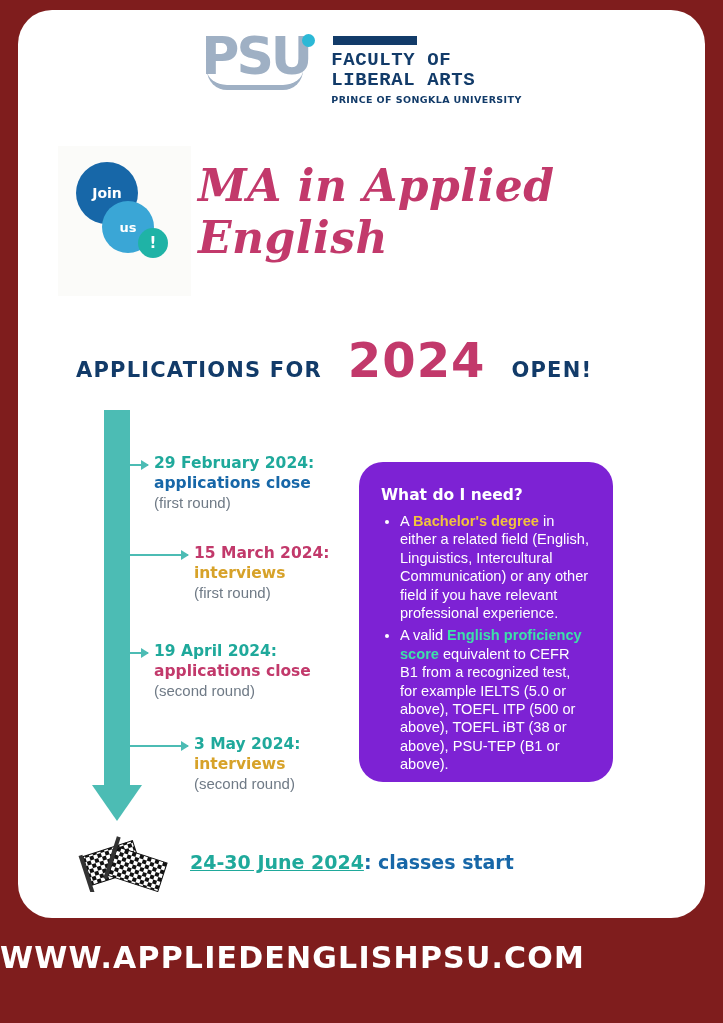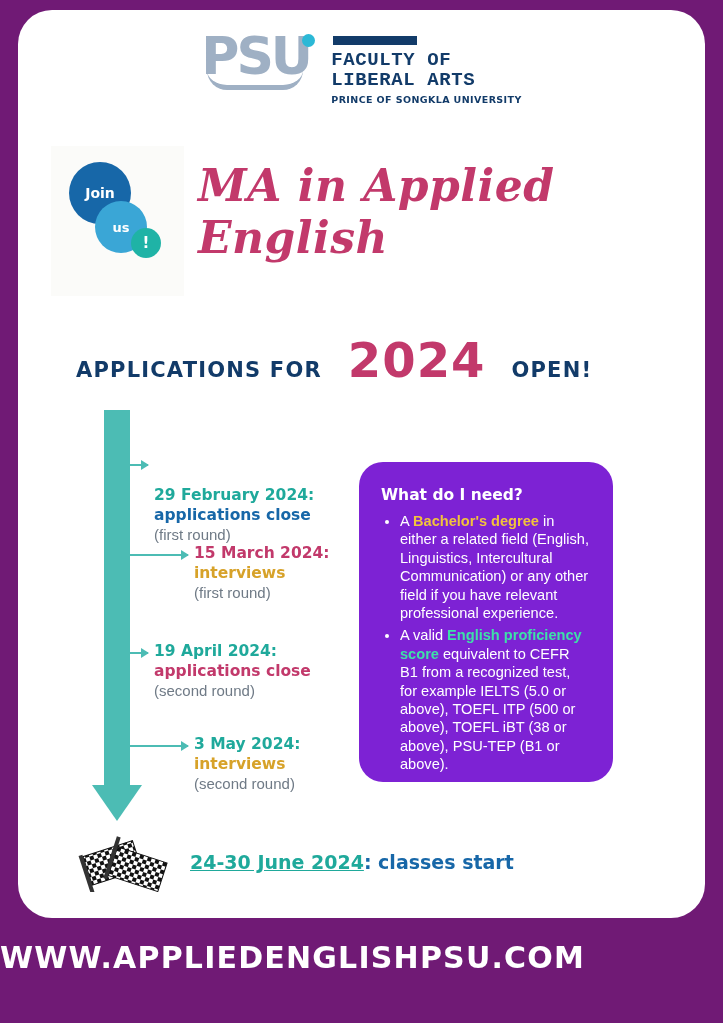--- a/index.html
+++ b/index.html
@@ -8,21 +8,21 @@
   }
   body {
     width: 723px; height: 1023px;
     background: #123b69;
     font-family: "Liberation Sans", sans-serif;
     overflow: hidden;
   }
   .poster {
     position: relative;
     width: 723px; height: 1023px;
-    background: #701a75;
+    background: #7f1d1d;
     padding-left: 12px;
   }
   .card {
     position: absolute;
     left: 18px; top: 10px;
     width: 687px; height: 908px;
     background: #ffffff;
     border-radius: 34px;
   }
 
@@ -84,21 +84,21 @@
     font-weight: 700;
     font-size: 9.5px;
     letter-spacing: 0.4px;
     color: #123b69;
     margin-top: 4px;
   }
 
   
   .join-box {
     position: absolute;
-    left: 33px; top: 136px;
+    left: 40px; top: 136px;
     width: 133px; height: 150px;
     background: #fbfbf9;
   }
   .bub {
     position: absolute;
     border-radius: 50%;
     display: flex; align-items: center; justify-content: center;
     font-family: "DejaVu Sans", sans-serif;
     font-weight: 700;
     color: #ffffff;
@@ -190,21 +190,21 @@
     border-bottom: 5px solid transparent;
     border-left: 8px solid #4cbcb4;
   }
   .tl-text { font-size: 15.5px; line-height: 20px; }
   .tl-date { font-family: "DejaVu Sans", sans-serif; font-weight: 700; }
   .tl-event { font-family: "DejaVu Sans", sans-serif; font-weight: 700; }
   .tl-round { color: #6f7a86; font-size: 15px; }
 
   .it1 { left: 112px; top: 443px; }
   .it1 .tl-connector { left: 0px; width: 18px; }
-  .it1 .tl-body { margin-left: 24px; margin-top: 32px; }
+  .it1 .tl-body { margin-left: 24px; }
   .it1 .tl-date { color: #1fa99b; }
   .it1 .tl-event { color: #1767a8; }
 
   .it2 { left: 112px; top: 533px; }
   .it2 .tl-connector { left: 0px; width: 58px; }
   .it2 .tl-body { margin-left: 64px; }
   .it2 .tl-date { color: #c2396b; }
   .it2 .tl-event { color: #d7a229; }
 
   .it3 { left: 112px; top: 631px; }

